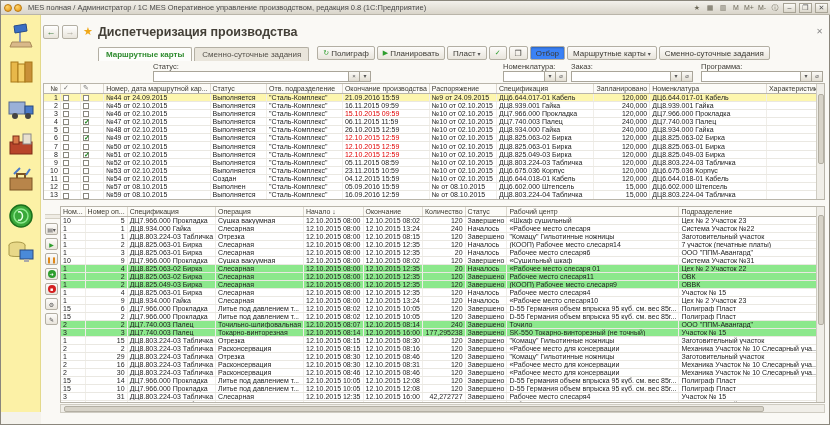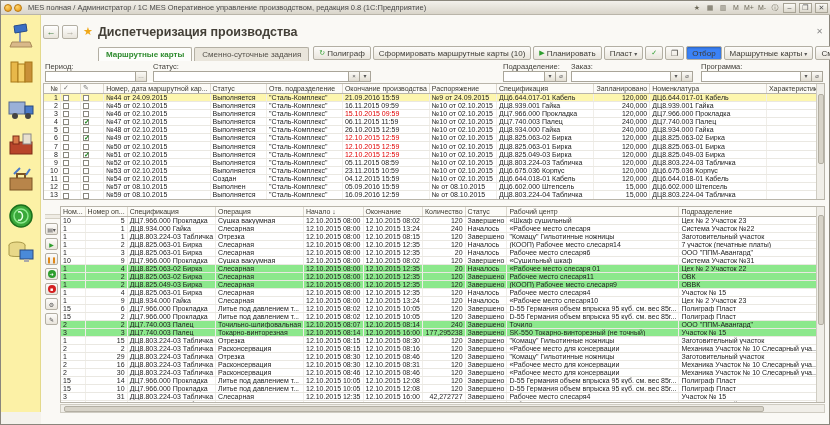--- a/index.html
+++ b/index.html
@@ -155,23 +155,20 @@
 
     <div id="toolrow">
       <span class="tab active">Маршрутные карты</span>
       <span class="tab">Сменно-суточные задания</span>
       <span class="gap"></span>
       <span class="tbtn">
           <span class="g">↻</span>
           <span>Полиграф</span>
         </span>
       <span class="tbtn">
-          <span>Сформировать маршрутные карты (10)</span>
-        </span>
-      <span class="tbtn">
           <span class="g">▶</span>
           <span>Планировать</span>
         </span>
       <span class="tbtn">
           <span>Пласт</span>
           <span class="arrow">▾</span>
         </span>
       <span class="tbtn">
           <span class="g">✓</span>
         </span>
@@ -183,37 +180,30 @@
         </span>
       <span class="tbtn">
           <span>Маршрутные карты</span>
           <span class="arrow">▾</span>
         </span>
       <span class="tbtn">
           <span>Сменно-суточные задания</span>
         </span>
     </div>
 
-    <div class="filter" style="left:4px; top:47px; width:102px;">
-      <div class="flabel">Период:</div>
-      <div class="fbox">
-          <span class="finput"></span>
-          <span class="fbtn">…</span>
-        </div>
-    </div>
     <div class="filter" style="left:112px; top:47px; width:218px;">
       <div class="flabel">Статус:</div>
       <div class="fbox">
           <span class="finput"></span>
           <span class="fbtn">×</span>
           <span class="fbtn">▾</span>
         </div>
     </div>
     <div class="filter" style="left:462px; top:47px; width:64px;">
-      <div class="flabel">Подразделение:</div>
+      <div class="flabel">Номенклатура:</div>
       <div class="fbox">
           <span class="finput"></span>
           <span class="fbtn">▾</span>
           <span class="fbtn">⌀</span>
         </div>
     </div>
     <div class="filter" style="left:660px; top:47px; width:122px;">
       <div class="flabel">Программа:</div>
       <div class="fbox">
           <span class="finput"></span>

